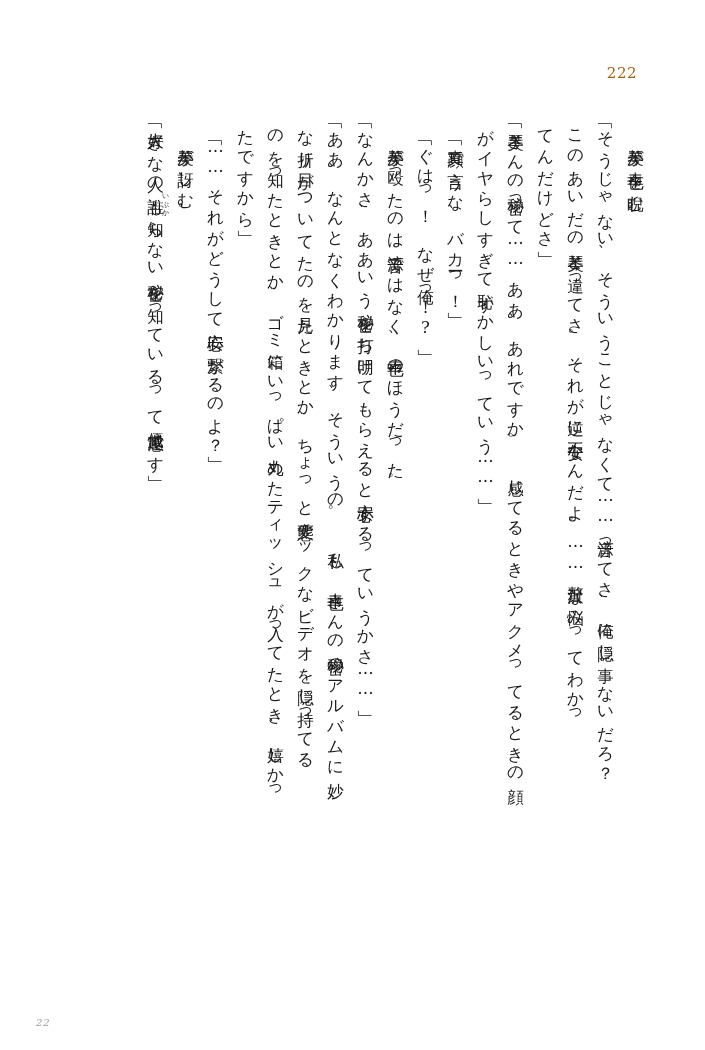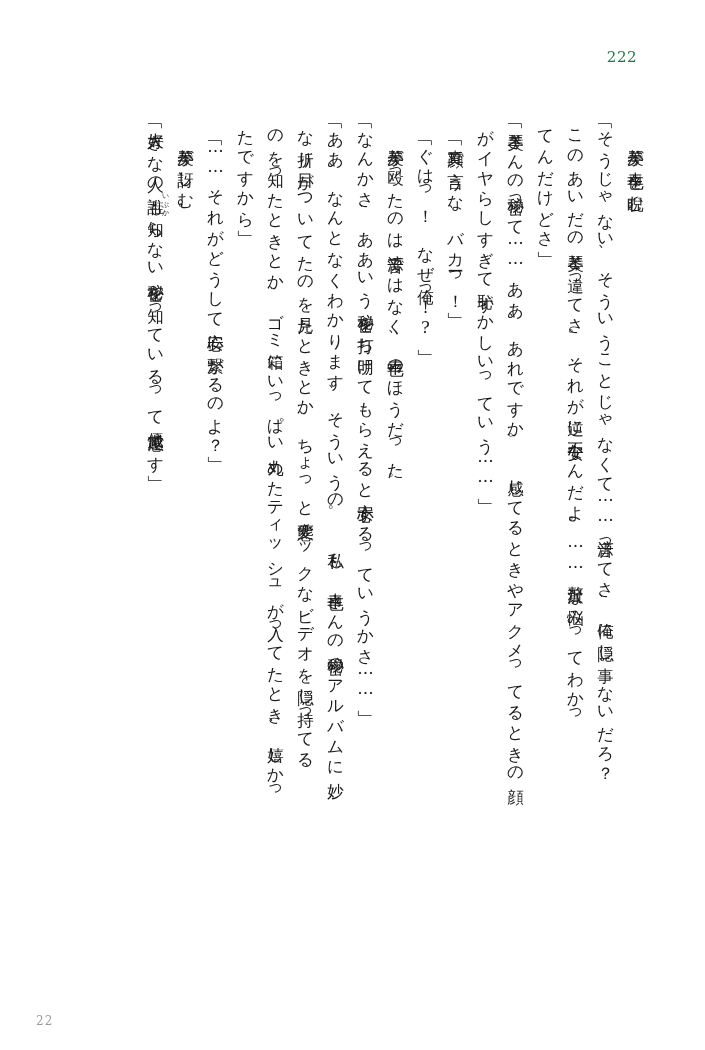--- a/index.html
+++ b/index.html
@@ -16,25 +16,25 @@
   }
   .page {
     position: relative;
     width: 705px;
     height: 1050px;
     background: #ffffff;
     box-sizing: border-box;
   }
   .page-number {
     position: absolute;
-    top: 48px;
+    top: 64px;
     right: 68px;
     font-size: 15px;
     letter-spacing: 0.5px;
-    color: #15803d;
+    color: #a16207;
     font-family: "DejaVu Serif", "Liberation Serif", serif;
   }
   .text-body {
     position: absolute;
     top: 118px;
     right: 62px;
     left: 62px;
     height: 845px;
     display: flex;
     flex-direction: row-reverse;
@@ -69,23 +69,24 @@
     line-height: 1;
     letter-spacing: 0px;
     writing-mode: vertical-rl;
     text-orientation: upright;
     color: #1b1b1b;
   }
   .footer-mark {
     position: absolute;
     bottom: 22px;
     left: 36px;
-    font-size: 12px;
+    font-size: 10px;
     color: #9a9a9a;
     letter-spacing: 1px;
+    font-style: italic;
   }
 </style>
 </head>
 <body>
 
 <div class="page">
 
   <div class="page-number">222</div>
 
   <div class="text-body">

